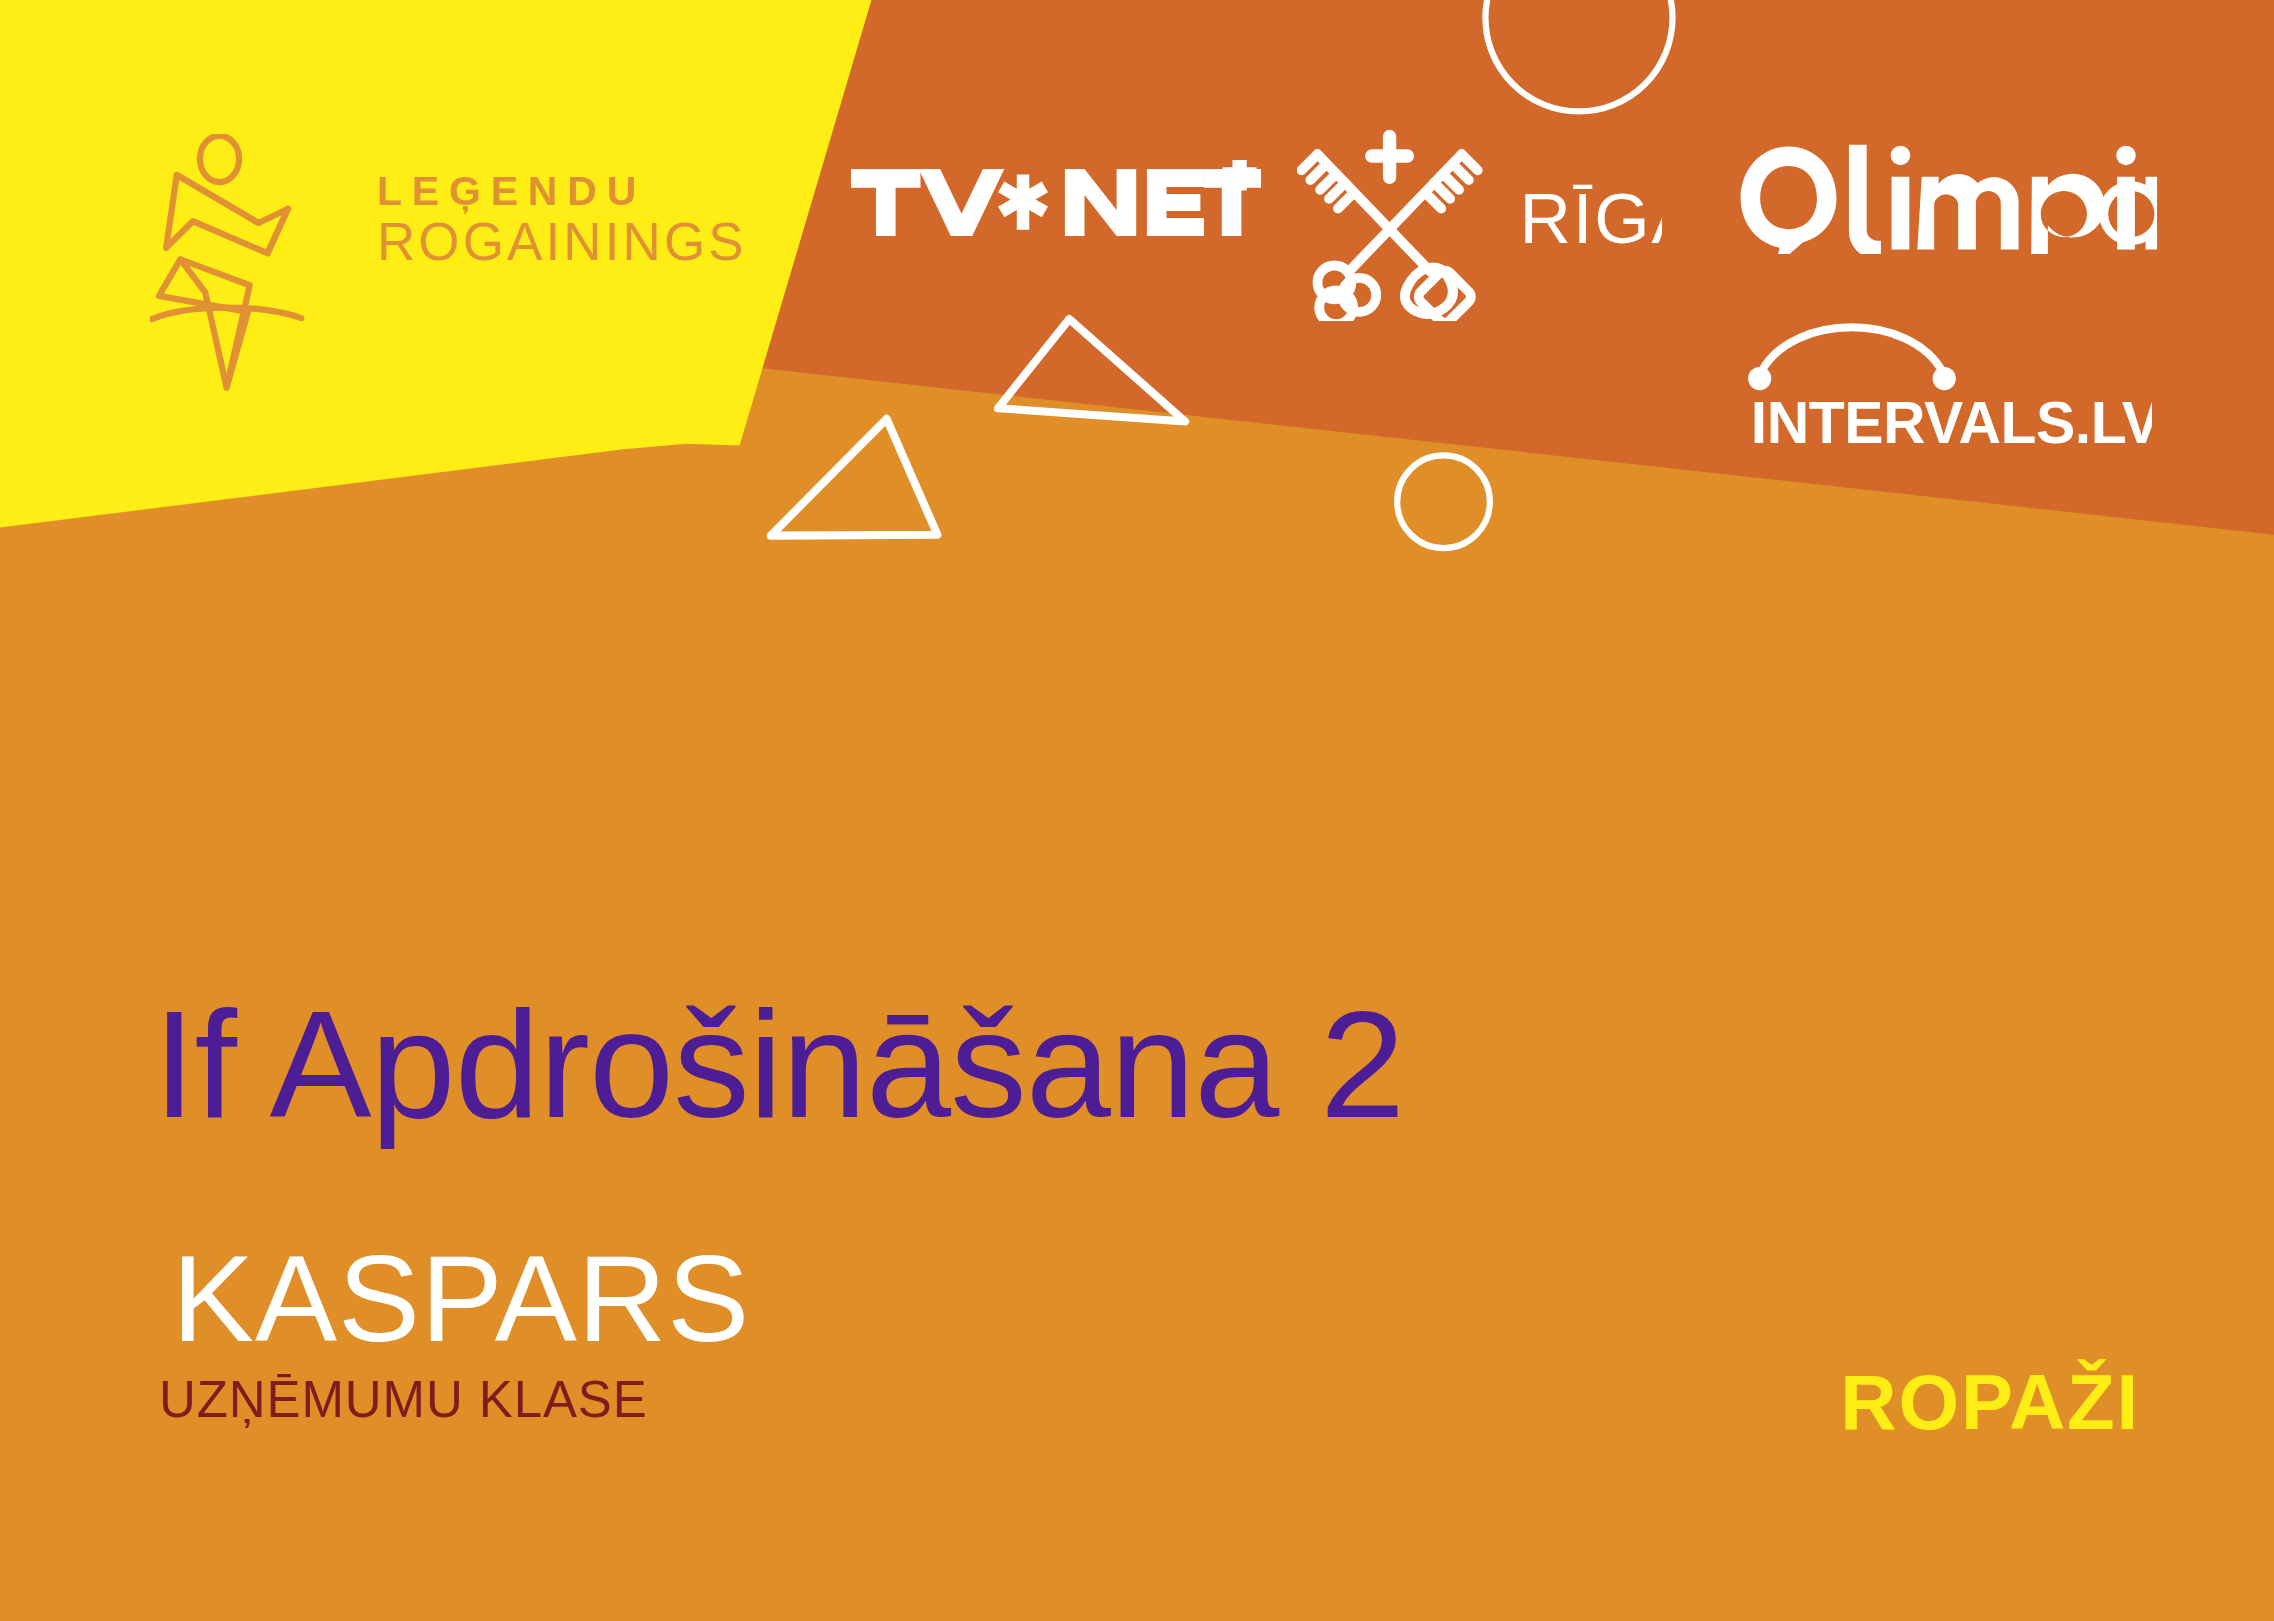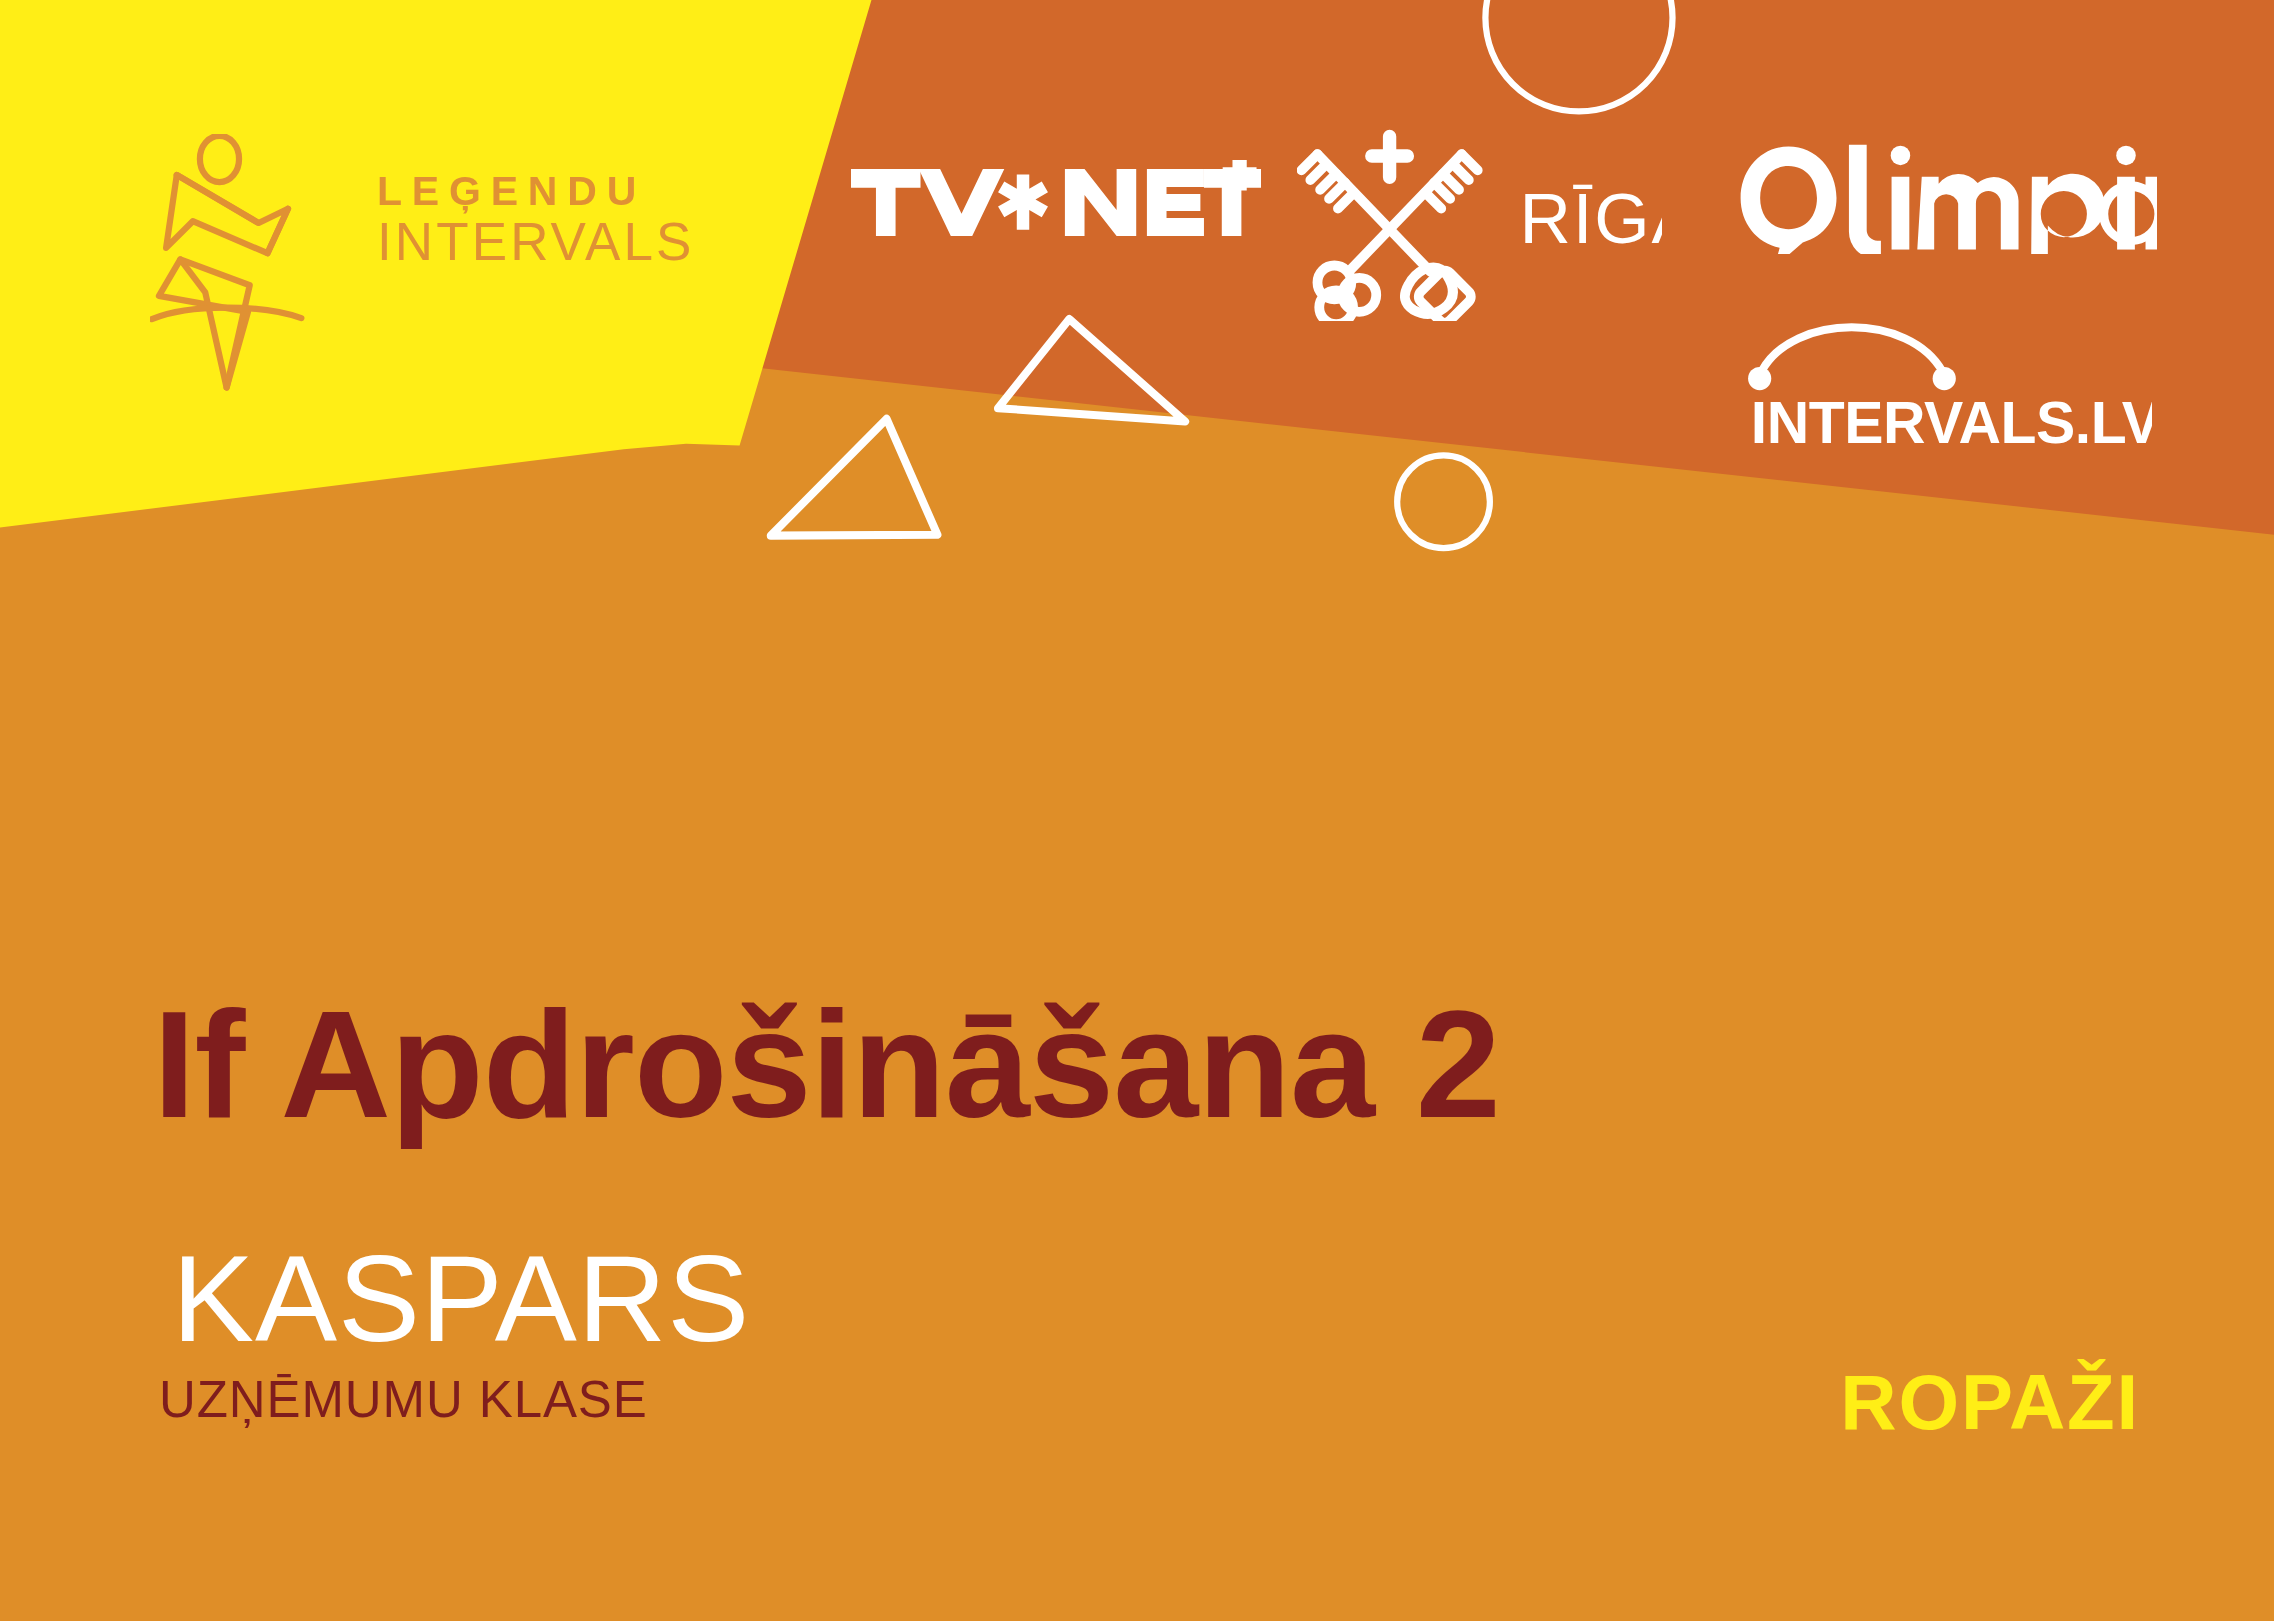--- a/index.html
+++ b/index.html
@@ -88,23 +88,23 @@
     top: 316px;
     width: 428px;
     height: 134px;
   }
 
   
   #headline {
     position: absolute;
     left: 153px;
     top: 987px;
-    color: #7f1d1d;
+    color: #4c1d95;
     font-size: 153px;
-    font-weight: bold;
+    font-weight: normal;
     letter-spacing: -0.9px;
     line-height: 1;
     white-space: nowrap;
   }
   #athlete-name {
     position: absolute;
     left: 172px;
     top: 1237px;
     color: #ffffff;
     font-size: 123px;
@@ -170,21 +170,21 @@
       <path d="M155 84 L132 134"></path>
 
       <path d="M34 141 L10 182 L110 200 L86 285 L62 178 Z"></path>
       <path d="M34 141 L112 170 L86 285"></path>
 
       <path d="M2 208 C46 190 128 192 170 207"></path>
     </svg>
 
     <div id="brand-wordmark">
       <div id="brand-line1">LEĢENDU</div>
-      <div id="brand-line2">INTERVALS</div>
+      <div id="brand-line2">ROGAININGS</div>
     </div>
   </div>
 
   <svg id="tvnet-logo" viewBox="0 0 460 95" xmlns="http://www.w3.org/2000/svg">
     <g fill="#ffffff">
 
       <polygon points="0,10 78,10 78,31 50,31 50,85 28,85 28,31 0,31"></polygon>
 
       <polygon points="76,10 100,10 124,60 148,10 172,10 136,85 112,85"></polygon>
 

